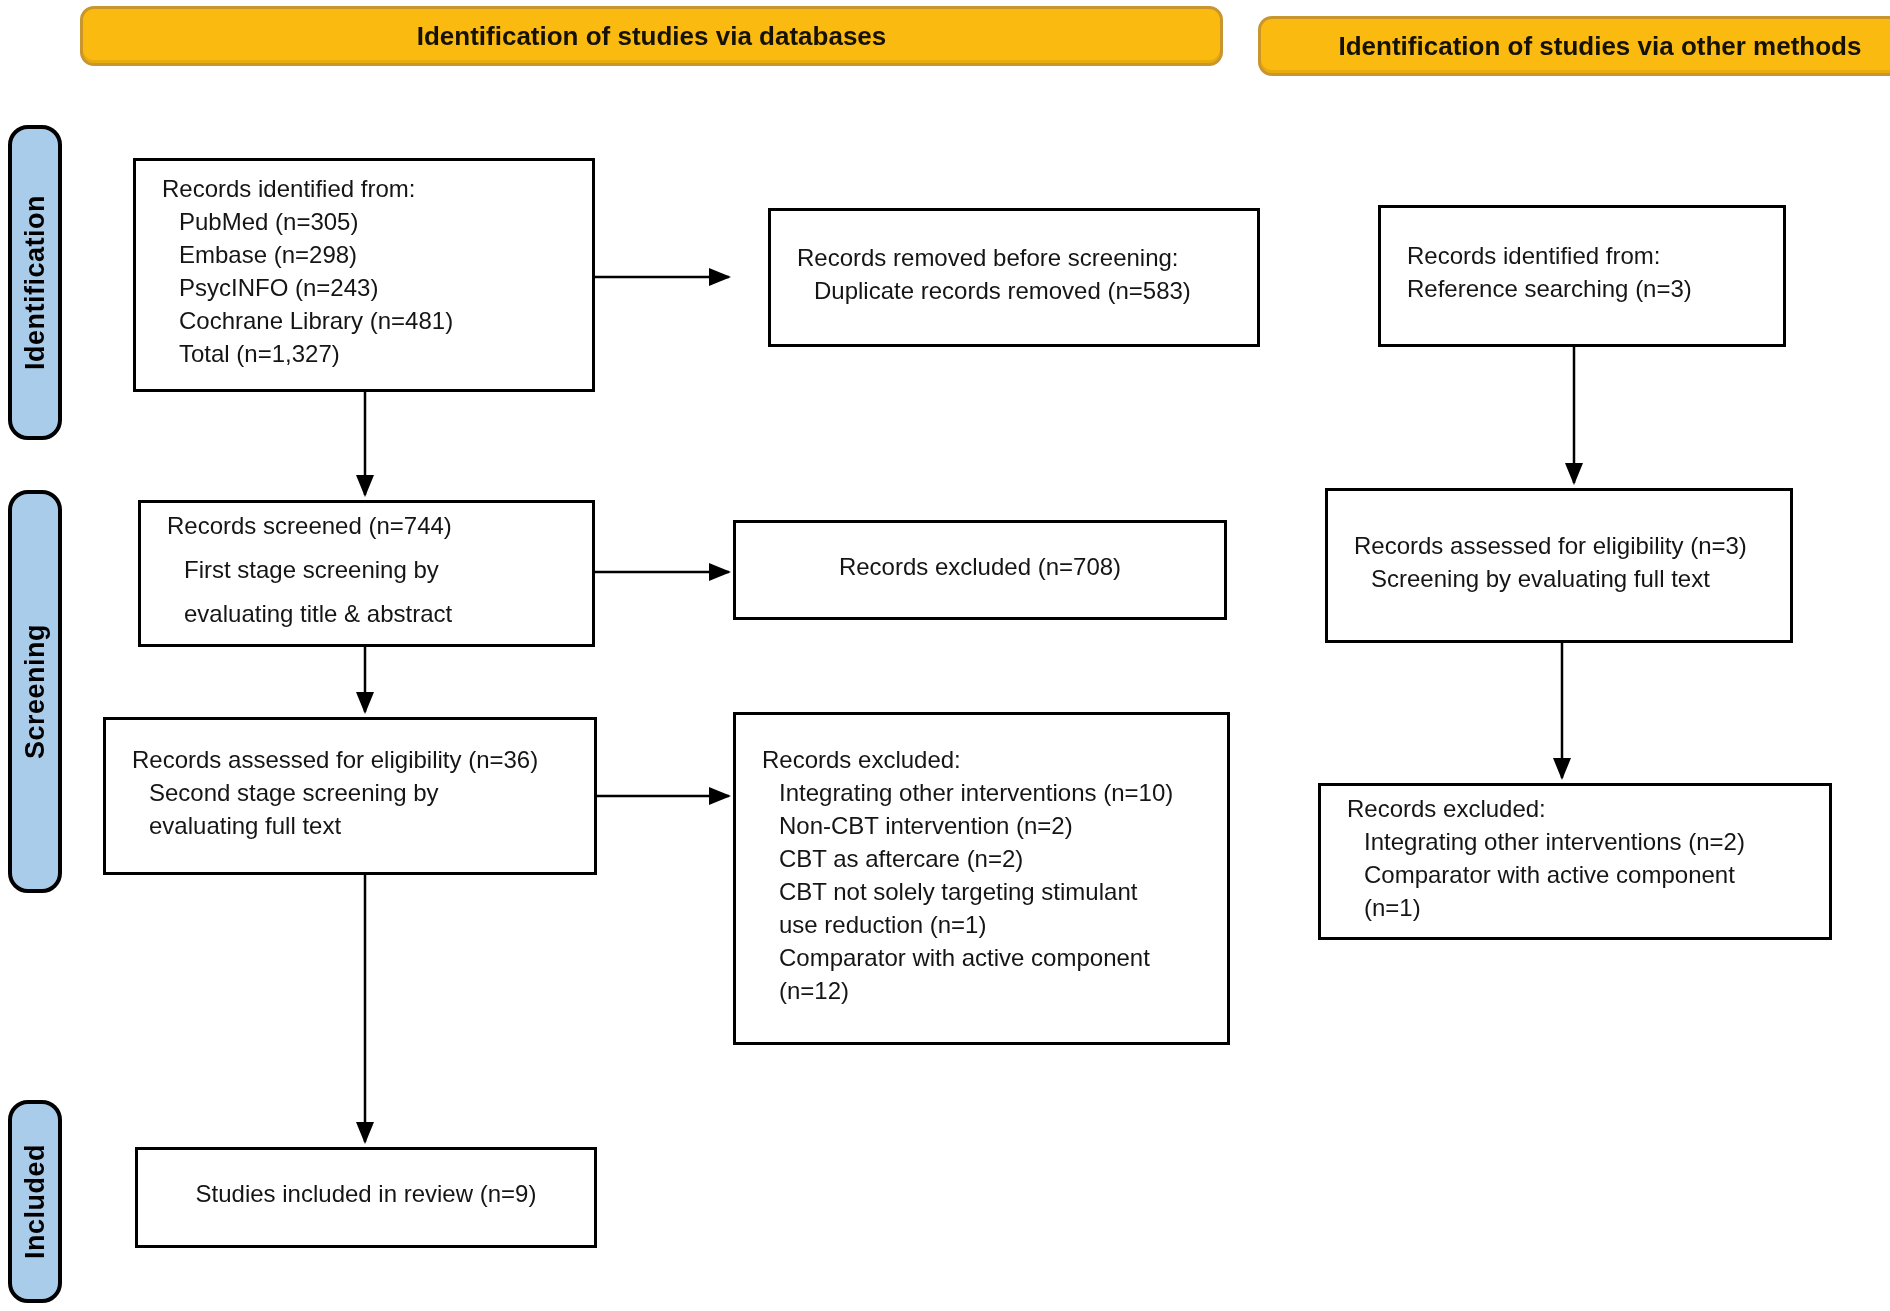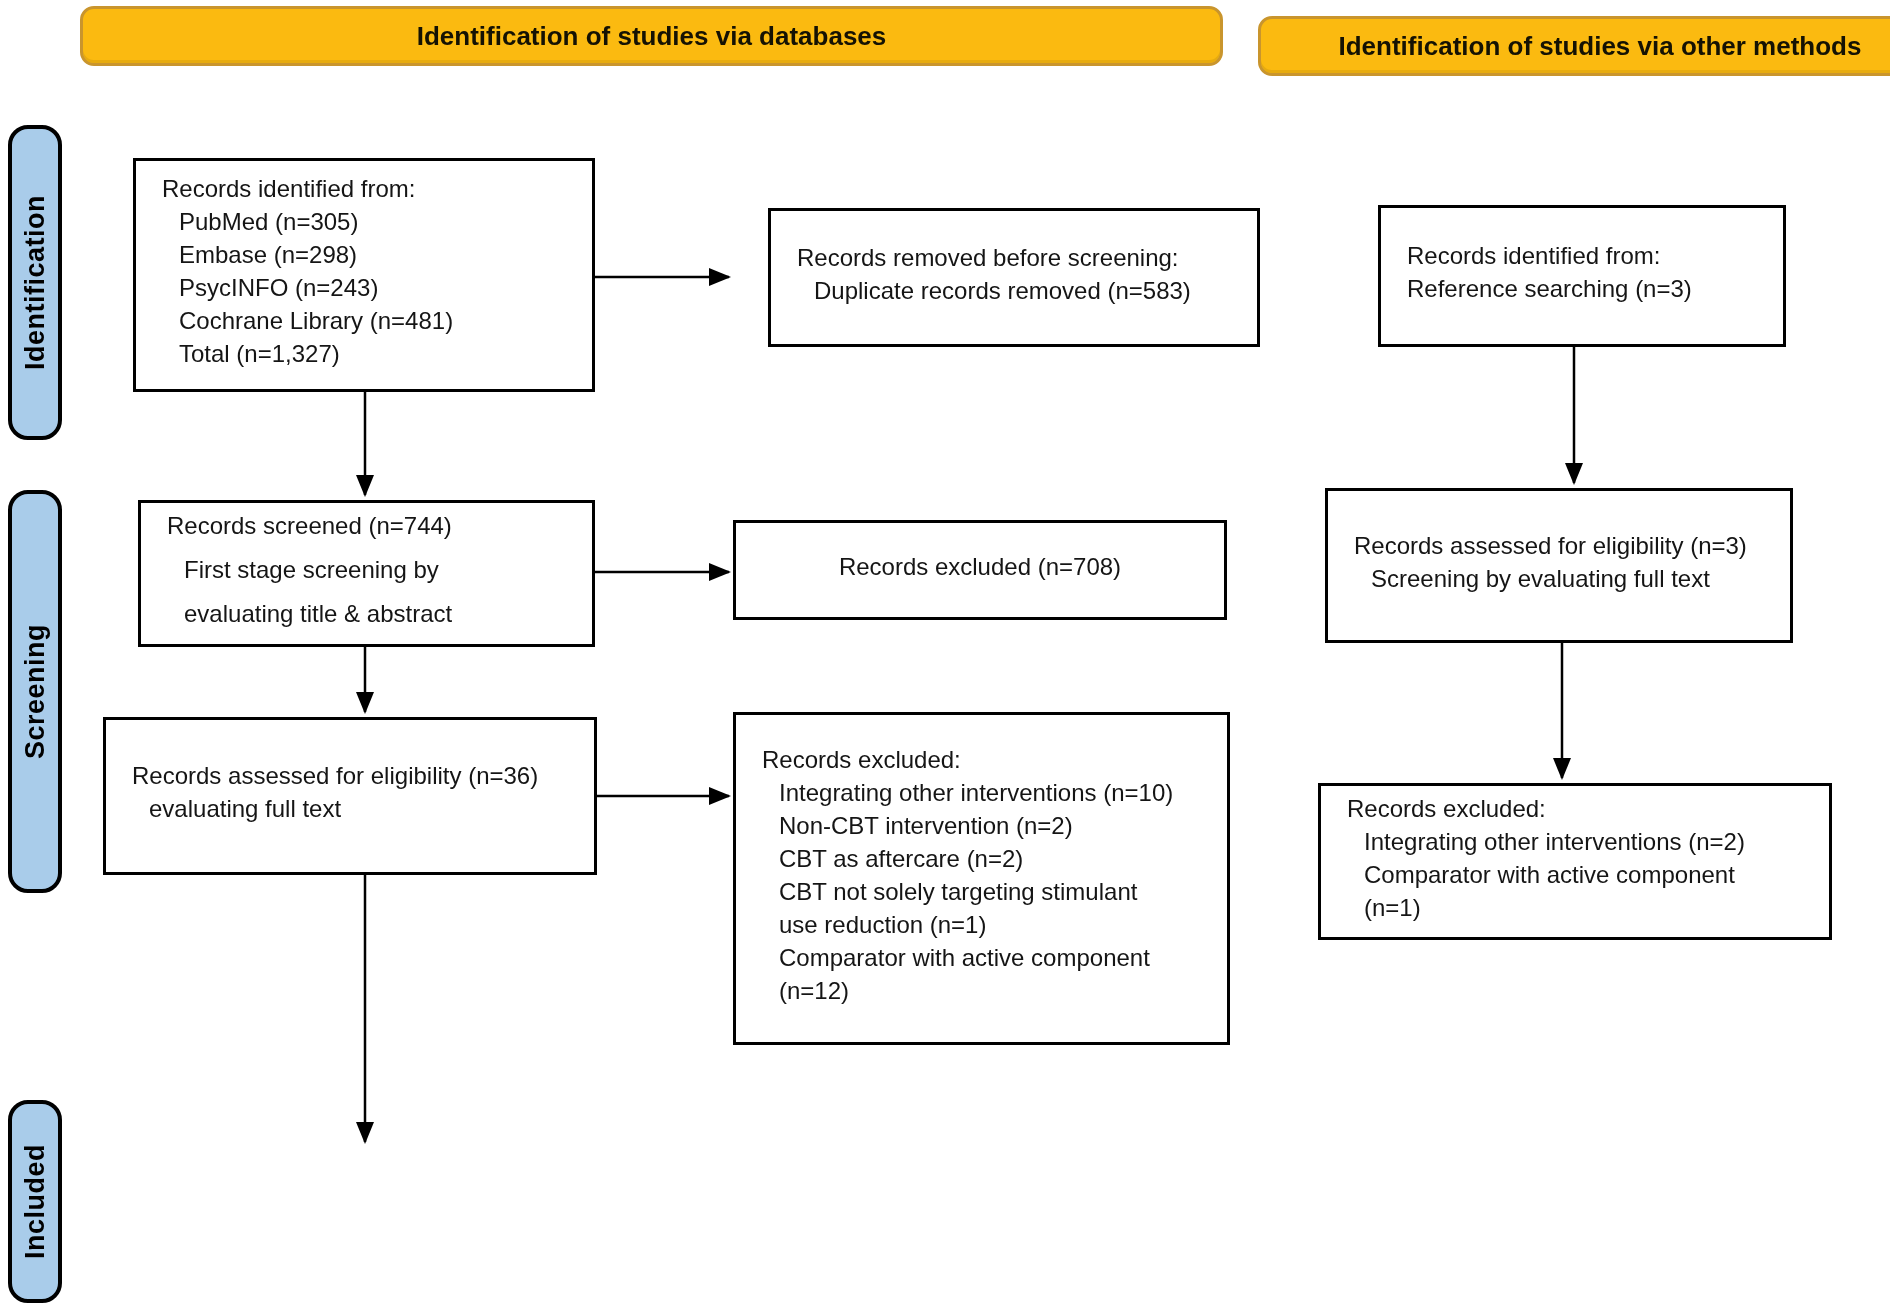--- a/index.html
+++ b/index.html
@@ -108,20 +108,21 @@
     <div>Records excluded (n=708)</div>
   </div>
 
   <div class="flowbox" style="left:1325px;top:488px;width:468px;height:155px;">
     <div>Records assessed for eligibility (n=3)</div>
     <div class="ind">Screening by evaluating full text</div>
   </div>
 
   <div class="flowbox" style="left:103px;top:717px;width:494px;height:158px;">
     <div>Records assessed for eligibility (n=36)</div>
+    <div class="ind">Second stage screening by</div>
     <div class="ind">evaluating full text</div>
   </div>
 
   <div class="flowbox" style="left:733px;top:712px;width:497px;height:333px;">
     <div>Records excluded:</div>
     <div class="ind">Integrating other interventions (n=10)</div>
     <div class="ind">Non-CBT intervention (n=2)</div>
     <div class="ind">CBT as aftercare (n=2)</div>
     <div class="ind">CBT not solely targeting stimulant</div>
     <div class="ind">use reduction (n=1)</div>
@@ -129,20 +130,23 @@
     <div class="ind">(n=12)</div>
   </div>
 
   <div class="flowbox" style="left:1318px;top:783px;width:514px;height:157px;">
     <div>Records excluded:</div>
     <div class="ind">Integrating other interventions (n=2)</div>
     <div class="ind">Comparator with active component</div>
     <div class="ind">(n=1)</div>
   </div>
 
+  <div class="flowbox centered" style="left:135px;top:1147px;width:462px;height:101px;">
+    <div>Studies included in review (n=9)</div>
+  </div>
 
   <svg id="arrows" width="1890" height="1311" viewBox="0 0 1890 1311">
     <defs>
       <marker id="ah" markerUnits="userSpaceOnUse" markerWidth="22" markerHeight="18" refX="20" refY="9" orient="auto">
         <path d="M0,0 L22,9 L0,18 Z" fill="#000"></path>
       </marker>
     </defs>
     <line x1="595" y1="277" x2="729" y2="277" stroke="#000" stroke-width="2.5" marker-end="url(#ah)"></line>
     <line x1="365" y1="392" x2="365" y2="495" stroke="#000" stroke-width="2.5" marker-end="url(#ah)"></line>
     <line x1="595" y1="572" x2="729" y2="572" stroke="#000" stroke-width="2.5" marker-end="url(#ah)"></line>

